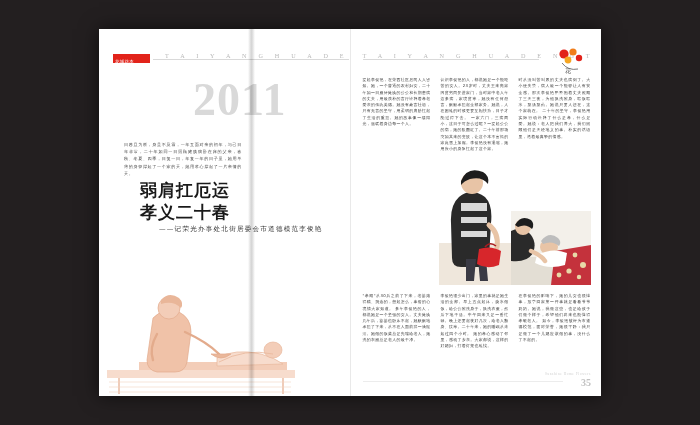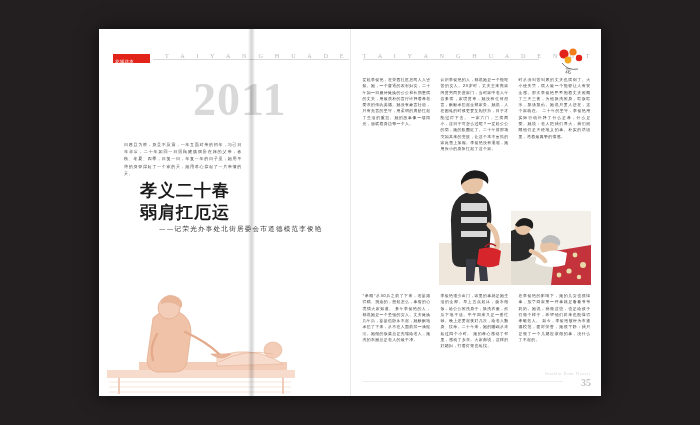--- a/index.html
+++ b/index.html
@@ -122,22 +122,22 @@
         </div>
         <div class="lp-rule"></div>
         <div class="lp-spaced">T A I Y A N G H U A D E N G T I A N F E N G G U</div>
       </div>
 
       <div class="year">2011</div>
 
       <div class="intro">日暮且为桥，身且不及霜，一年互面对亲的初年，与己日年非常，二十年如同一日照顾瘫痪病卧在床的父亲，春秋、冬夏、四季，日复一日，年复一年的日子里，她用单薄的身躯撑起了一个家的天，她用孝心撑起了一片亲情的天。</div>
 
       <div class="headline">
+        <div>弱肩扛厄运</div>
         <div>孝义二十春</div>
-        <div>弱肩扛厄运</div>
       </div>
 
       <div class="subline">——记荣光办事处北街居委会市道德模范李俊艳</div>
 
       <div class="illus">
         <svg viewBox="0 0 251 130" width="251" height="130" aria-hidden="true">
           <defs>
             <linearGradient id="fade" x1="0" y1="0" x2="0" y2="1">
               <stop offset="0%" stop-color="#ffffff" stop-opacity="1"></stop>
               <stop offset="22%" stop-color="#ffffff" stop-opacity="0"></stop>

